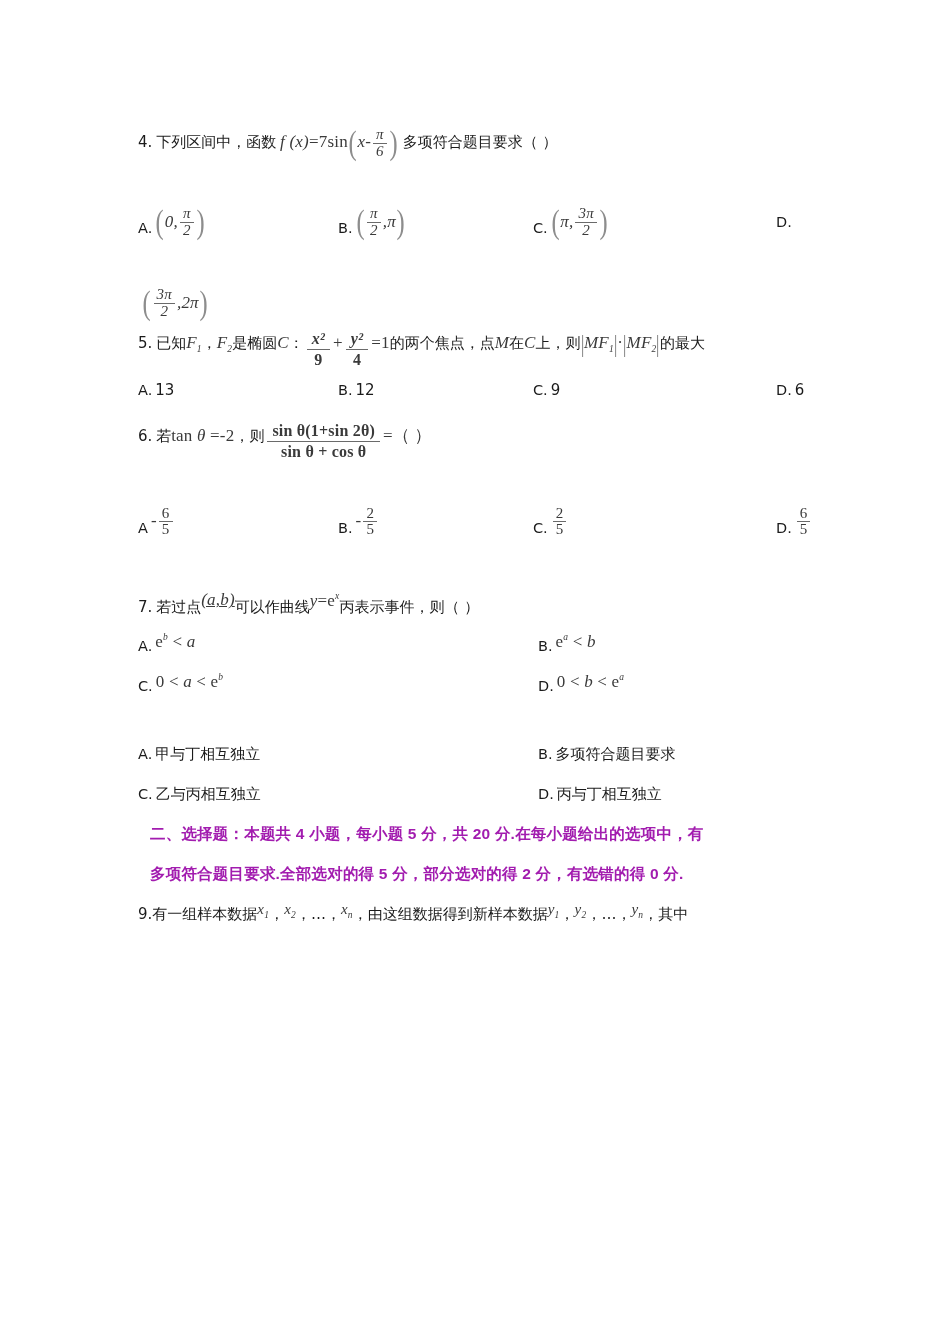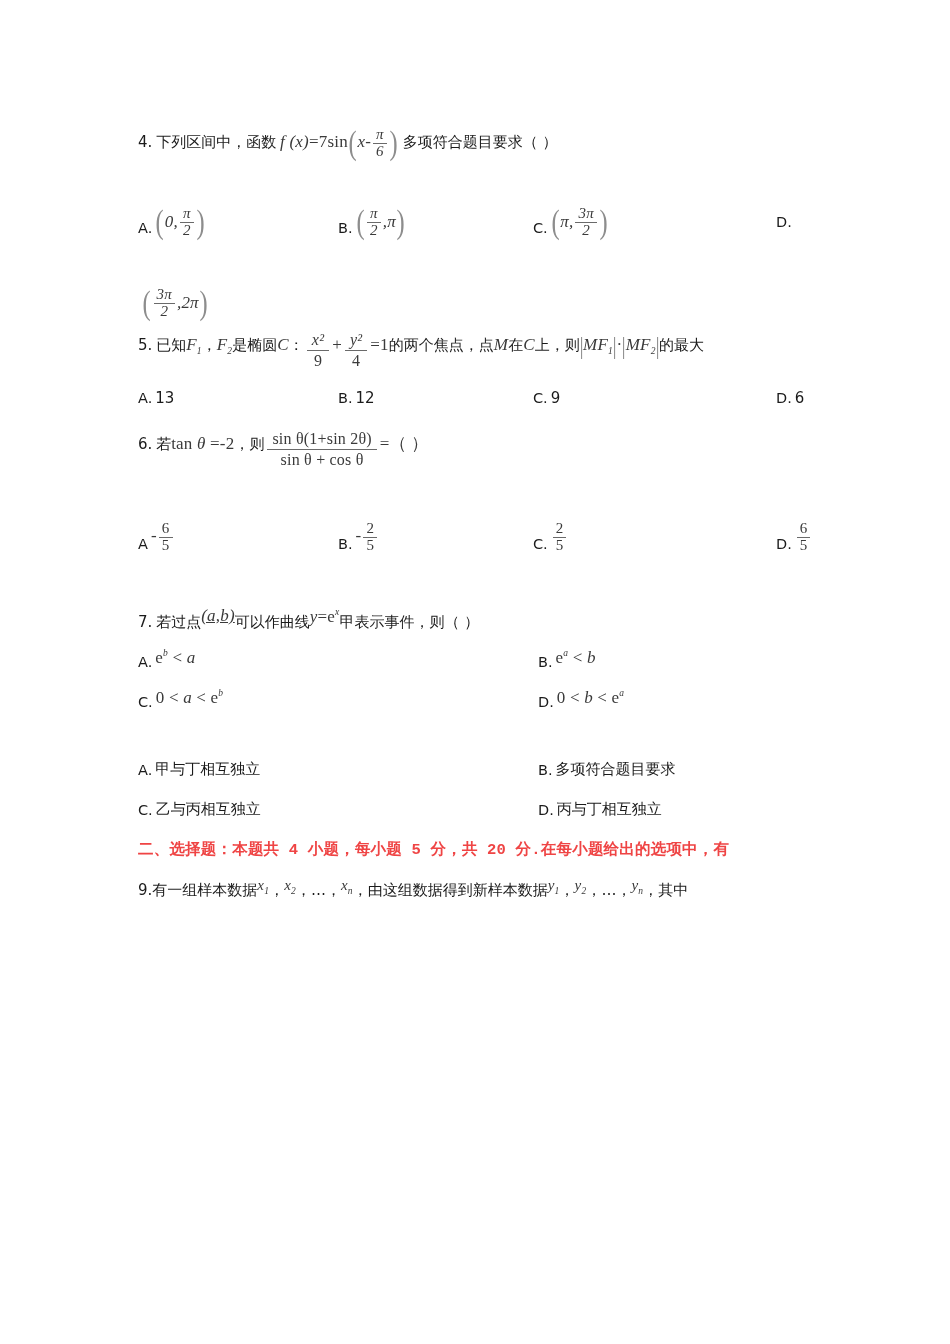--- a/index.html
+++ b/index.html
@@ -113,22 +113,23 @@
   
   sup.sp { font-size: 9.5px; vertical-align: super; font-style: italic; }
   sub.sb { font-size: 9.5px; vertical-align: sub;  font-style: italic; }
 
   
   .dfrac {
     display: inline-block;
     vertical-align: -0.95em;
     text-align: center;
     line-height: 1.12;
-    margin: 8px 3px;
+    margin: 0 3px;
     font-style: normal;
+    font-weight: bold;
   }
   .dfrac > .nu { display:block; font-size: 16px; padding: 0 5px 1px; }
   .dfrac > .de { display:block; font-size: 16px; padding: 1px 5px 0; border-top: 1px solid #6a6a6a; }
 
   
   .opts4 {
     display: grid;
     grid-template-columns: 200px 195px 195px auto;
     align-items: center;
     min-height: 40px;
@@ -151,26 +152,27 @@
     color: #1b1b1b;
     align-self: flex-end;
     padding-bottom: 2px;
   }
   .opt-lab.mid { align-self: center; padding-bottom: 0; }
 
   .spacer-row { height: 40px; }
 
   
   .section-head {
-    font-family: Liberation Mono, monospace;
+    font-family: Liberation Sans, sans-serif;
     font-weight: bold;
     font-size: 15.5px;
     line-height: 40px;
-    color: #ef4444;
+    color: #a21caf;
     letter-spacing: .2px;
+    margin-left: 12px;
   }
 
   .q8body {
     font-family: "DejaVu Sans", "Liberation Sans", sans-serif;
     font-size: 15px;
     line-height: 40px;
     color: #1b1b1b;
     text-align: justify;
   }
   .nowrapline { white-space: nowrap; }
@@ -296,21 +298,21 @@
       <div class="opt" style="padding-left:48px;">
         <span class="opt-lab">D.</span>
         <span class="m"><span class="mup"></span><span class="frac up"><span class="nu">6</span><span class="de">5</span></span></span>
       </div>
     </div>
 
     <div class="spacer-row"></div>
 
     <div class="qline">
       <span class="num">7.</span>
-      <span class="stem-cn">若过点</span><span class="m" style="position:relative; top:-6px;text-decoration:underline;">(a,b)</span><span class="stem-cn">可以作曲线</span><span class="m" style="position:relative; top:-5px;"><span>y</span><span class="mup">=e</span><sup class="sp">x</sup></span><span class="stem-cn">甲表示事件，则（  ）</span>
+      <span class="stem-cn">若过点</span><span class="m" style="position:relative; top:-6px;text-decoration:underline;">(a,b)</span><span class="stem-cn">可以作曲线</span><span class="m" style="position:relative; top:-5px;"><span>y</span><span class="mup">=e</span><sup class="sp">x</sup></span><span class="stem-cn">丙表示事件，则（  ）</span>
     </div>
 
     <div class="opts2">
       <div class="opt">
         <span class="opt-lab">A.</span>
         <span class="m" style="position:relative; top:-4px;"><span class="mup">e</span><sup class="sp">b</sup> <span class="mup">&lt;</span> <span>a</span></span>
       </div>
       <div class="opt">
         <span class="opt-lab">B.</span>
         <span class="m" style="position:relative; top:-4px;text-align:right;"><span class="mup">e</span><sup class="sp">a</sup> <span class="mup">&lt;</span> <span>b</span></span>
@@ -347,19 +349,20 @@
         <span class="opt-lab mid">C.</span>
         <span class="stem-cn">乙与丙相互独立</span>
       </div>
       <div class="opt">
         <span class="opt-lab mid">D.</span>
         <span class="stem-cn">丙与丁相互独立</span>
       </div>
     </div>
 
     <div class="section-head">二、选择题：本题共 4 小题，每小题 5 分，共 20 分.在每小题给出的选项中，有</div>
+    <div class="section-head">多项符合题目要求.全部选对的得 5 分，部分选对的得 2 分，有选错的得 0 分.</div>
 
     <div class="qline nowrapline">
       <span class="num">9.</span><span class="stem-cn">有一组样本数据</span><span class="m msmall" style="position:relative; top:-5px;"><span>x</span><sub class="sb">1</sub></span><span class="stem-cn">，</span><span class="m msmall" style="position:relative; top:-5px;"><span>x</span><sub class="sb">2</sub></span><span class="stem-cn">，</span><span class="stem-cn">…，</span><span class="m msmall" style="position:relative; top:-5px;"><span>x</span><sub class="sb">n</sub></span><span class="stem-cn">，</span><span class="stem-cn">由这组数据得到新样本数据</span><span class="m msmall" style="position:relative; top:-5px;"><span>y</span><sub class="sb">1</sub></span><span class="stem-cn">，</span><span class="m msmall" style="position:relative; top:-5px;"><span>y</span><sub class="sb">2</sub></span><span class="stem-cn">，</span><span class="stem-cn">…，</span><span class="m msmall" style="position:relative; top:-5px;"><span>y</span><sub class="sb">n</sub></span><span class="stem-cn">，</span><span class="stem-cn">其中</span>
     </div>
 
   </div>
 </div>
 
 </body></html>

